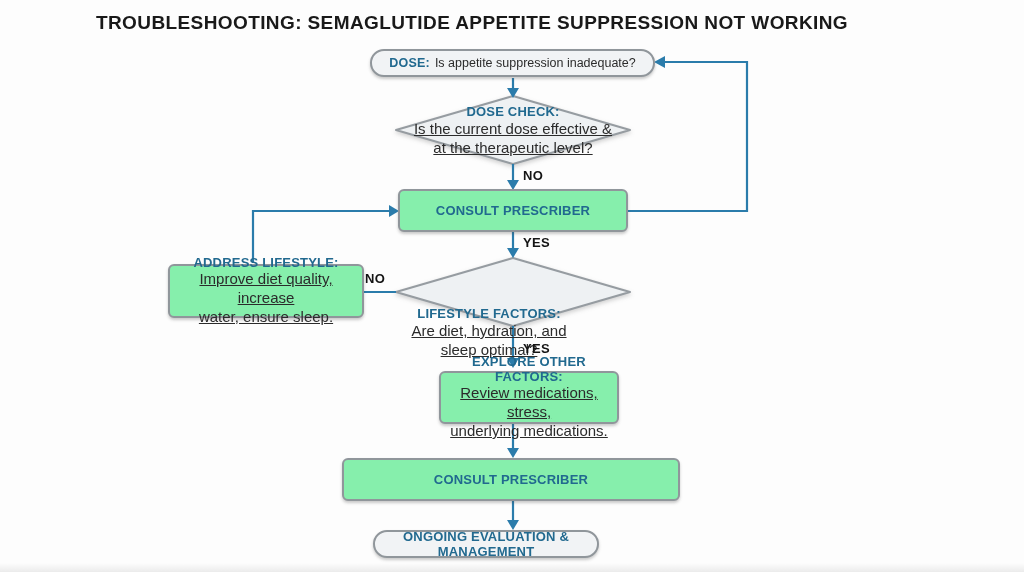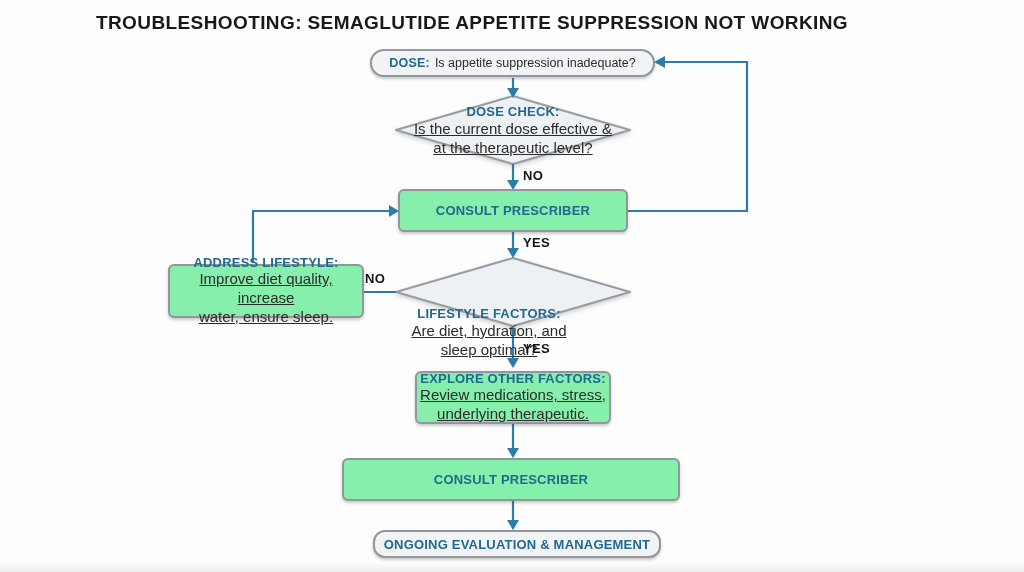--- a/index.html
+++ b/index.html
@@ -139,31 +139,31 @@
     <div class="body-text">Are diet, hydration, and</div>
     <div class="body-text">sleep optimal?</div>
   </div>
 
   <div class="node box" style="left:168px; top:264px; width:196px; height:54px;">
     <span class="accent">ADDRESS LIFESTYLE:</span>
     <div class="body-text">Improve diet quality, increase</div>
     <div class="body-text">water, ensure sleep.</div>
   </div>
 
-  <div class="node box" style="left:415px; top:371px; width:196px; height:53px;">
+  <div class="node box" style="left:439px; top:371px; width:180px; height:53px;">
     <span class="accent">EXPLORE OTHER FACTORS:</span>
     <div class="body-text">Review medications, stress,</div>
-    <div class="body-text">underlying therapeutic.</div>
+    <div class="body-text">underlying medications.</div>
   </div>
 
   <div class="node box" style="left:342px; top:458px; width:338px; height:43px;">
     <span class="accent">CONSULT PRESCRIBER</span>
   </div>
 
-  <div class="node pill" style="left:373px; top:530px; width:288px; height:28px;border-radius:12px;">
+  <div class="node pill" style="left:373px; top:530px; width:226px; height:28px;">
     <span class="accent">ONGOING EVALUATION &amp; MANAGEMENT</span>
   </div>
 
   <div class="edge-label" style="left:523px; top:168px;">NO</div>
   <div class="edge-label" style="left:523px; top:235px;">YES</div>
   <div class="edge-label" style="left:365px; top:271px;">NO</div>
   <div class="edge-label" style="left:523px; top:341px;">YES</div>
 
   <div class="bottom-shade"></div>
 </div>

